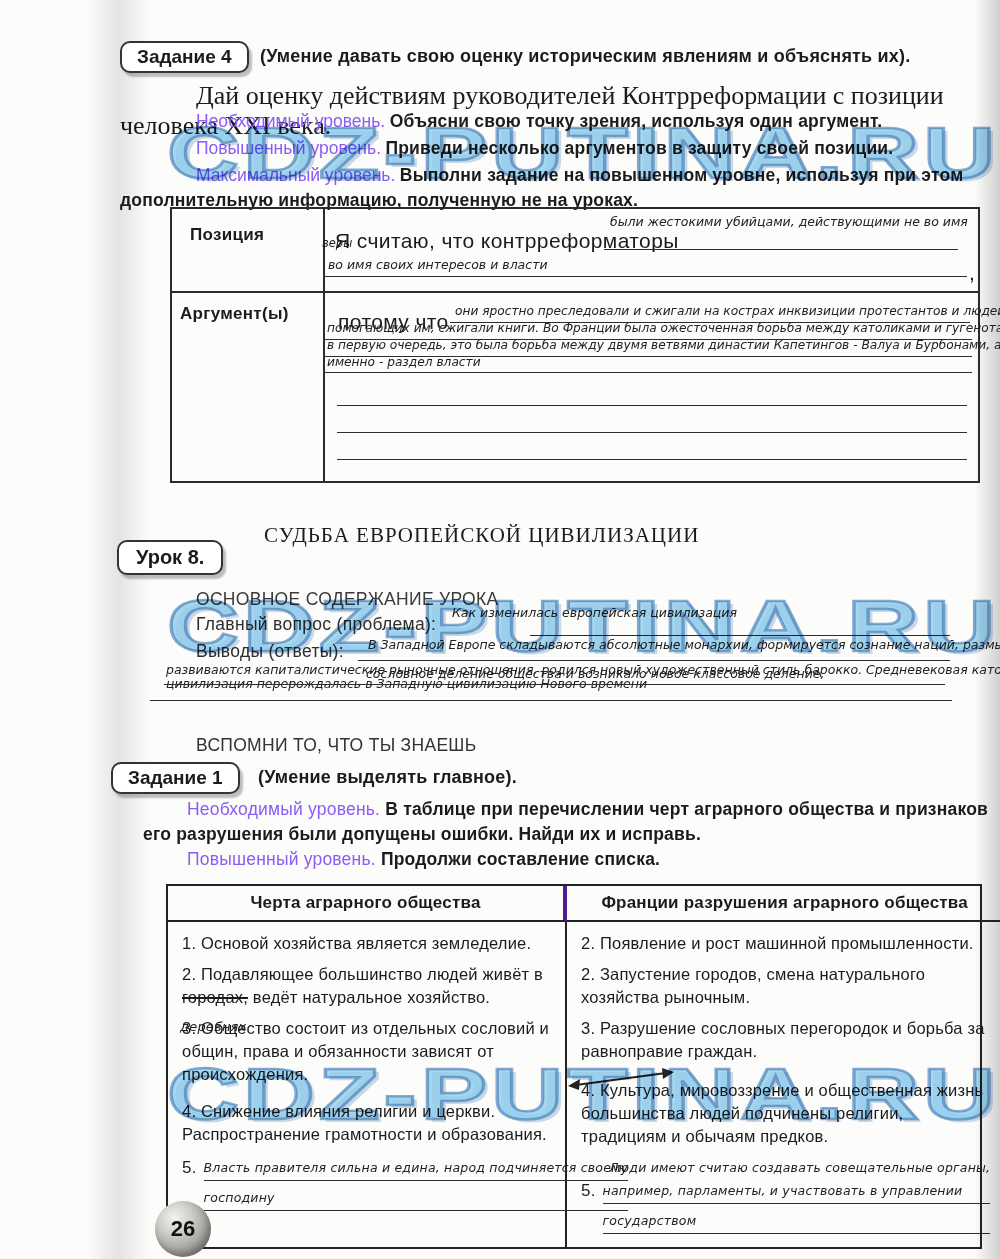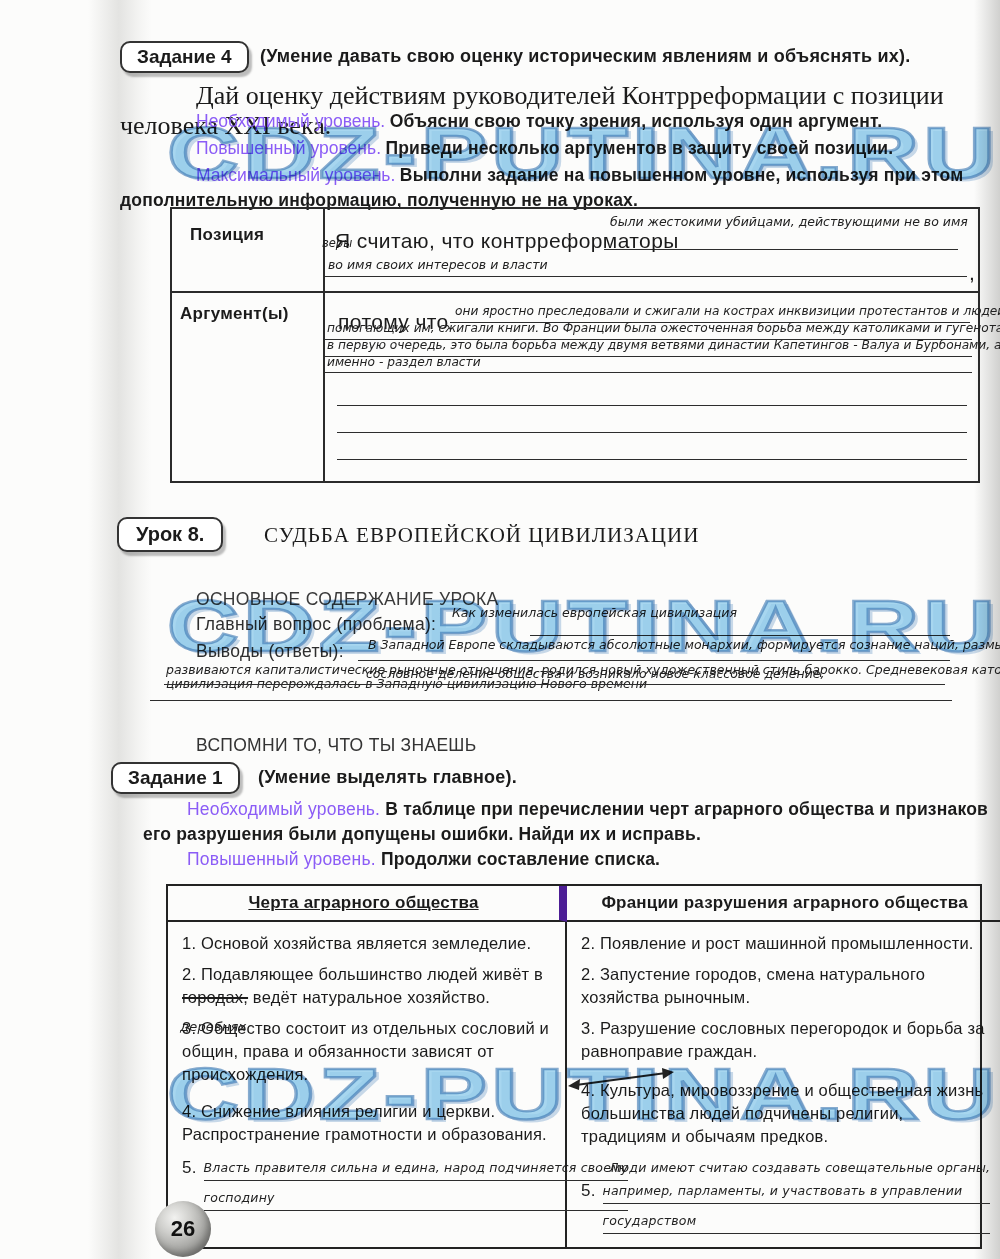--- a/index.html
+++ b/index.html
@@ -34,21 +34,21 @@
   .wm{position:absolute;font-weight:bold;font-size:72px;letter-spacing:3px;white-space:nowrap;
       transform:scaleX(1.38);transform-origin:left center;
       color:rgba(148,207,240,0.80);-webkit-text-stroke:2.5px rgba(58,118,180,0.60);
       text-shadow:3px 3px 0 rgba(66,126,186,0.28);mix-blend-mode:multiply;pointer-events:none;z-index:9;}
   
   .para{font-size:17.5px;line-height:24.5px;letter-spacing:.2px;}
   .para p{margin:0 0 1px 0;text-indent:44px;}
   
   .t2{left:166px;top:884px;width:812px;border:2.5px solid #222;display:grid;grid-template-columns:399px 1fr;background:transparent;}
   .t2 .hcell{border-bottom:2px solid #222;text-align:center;font-weight:bold;font-size:17px;padding:7px 4px;letter-spacing:.2px;}
-  .t2 .hcell.l{border-right:8px solid #4c1d95;text-decoration:underline;}
+  .t2 .hcell.l{border-right:4px solid #4c1d95;}
   .t2 .bcell{padding:2px 12px 8px 14px;font-size:16.5px;line-height:23px;letter-spacing:.2px;}
   .t2 .bcell.l{border-right:2px solid #222;}
   .t2 p{margin:8px 0;}
   .struck{text-decoration:line-through;text-decoration-thickness:2px;position:relative;}
   .corr{position:absolute;left:-2px;top:27px;font-size:13px;}
   .hand-row{display:flex;gap:7px;margin-top:10px;}
   .hand-row .num{font-size:17px;}
   .hand-lines{flex:1;}
   .hand-line{border-bottom:1.4px solid #2d2d2d;padding-bottom:1px;margin-bottom:5px;min-height:15px;}
   .note{margin:2px 0 -2px 28px;}
@@ -102,21 +102,21 @@
   <div class="rule" style="left:152px;top:130px;width:648px;"></div>
   <div class="hand" style="position:absolute;left:155px;top:129px;font-size:12.2px;">в первую очередь, это была борьба между двумя ветвями династии Капетингов - Валуа и Бурбонами, а</div>
   <div class="rule" style="left:152px;top:147px;width:648px;"></div>
   <div class="hand" style="position:absolute;left:155px;top:146px;font-size:12.2px;">именно - раздел власти</div>
   <div class="rule" style="left:152px;top:163px;width:648px;"></div>
   <div class="rule" style="left:165px;top:196px;width:630px;"></div>
   <div class="rule" style="left:165px;top:223px;width:630px;"></div>
   <div class="rule" style="left:165px;top:250px;width:630px;"></div>
 </div>
 
-<div class="abs badge big" style="left:117px;top:517px;">Урок 8.</div>
+<div class="abs badge big" style="left:117px;top:540px;">Урок 8.</div>
 <div class="abs serif" style="left:264px;top:523px;font-size:21px;font-weight:normal;letter-spacing:1px;">СУДЬБА  ЕВРОПЕЙСКОЙ  ЦИВИЛИЗАЦИИ</div>
 
 <div class="abs plain17" style="left:196px;top:589px;color:#3a3a3a;">ОСНОВНОЕ СОДЕРЖАНИЕ УРОКА</div>
 <div class="abs hand" style="left:452px;top:605px;">Как изменилась европейская цивилизация</div>
 <div class="abs plain17" style="left:196px;top:614px;">Главный вопрос (проблема):</div>
 <div class="rule" style="left:530px;top:635px;width:420px;"></div>
 <div class="abs hand" style="left:368px;top:637px;">В Западной Европе складываются абсолютные монархии, формируется сознание наций, размывалось</div>
 <div class="abs plain17" style="left:196px;top:641px;">Выводы (ответы):</div>
 <div class="rule" style="left:358px;top:660px;width:592px;"></div>
 <div class="abs hand" style="left:366px;top:666px;">сословное деление общества и возникало новое классовое деление,</div>

